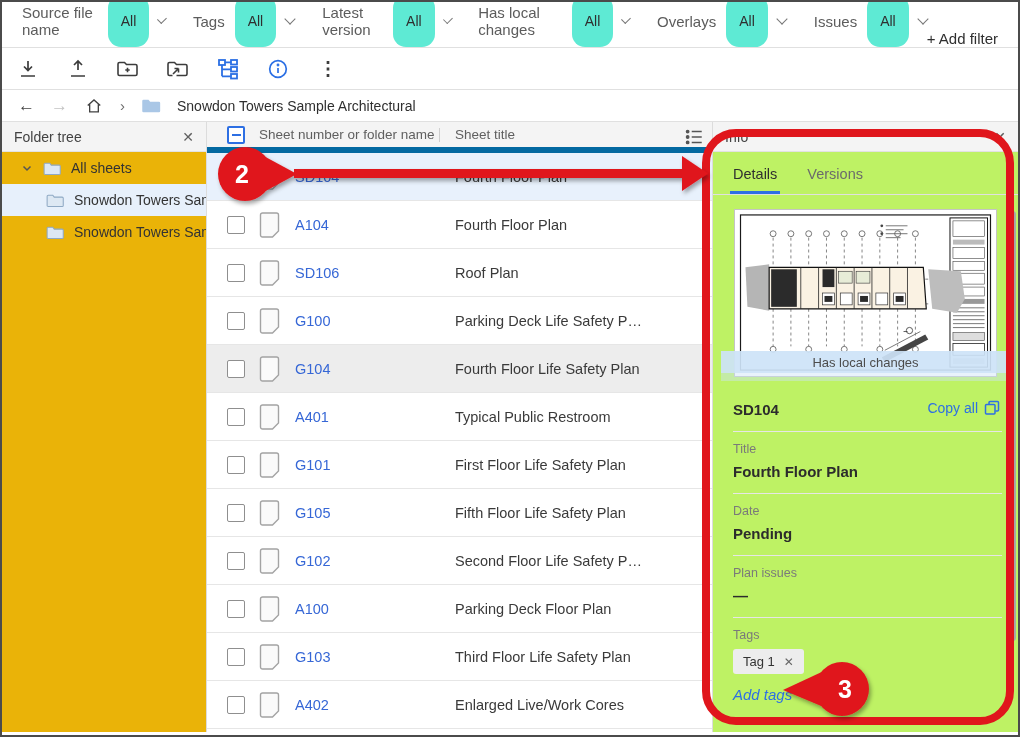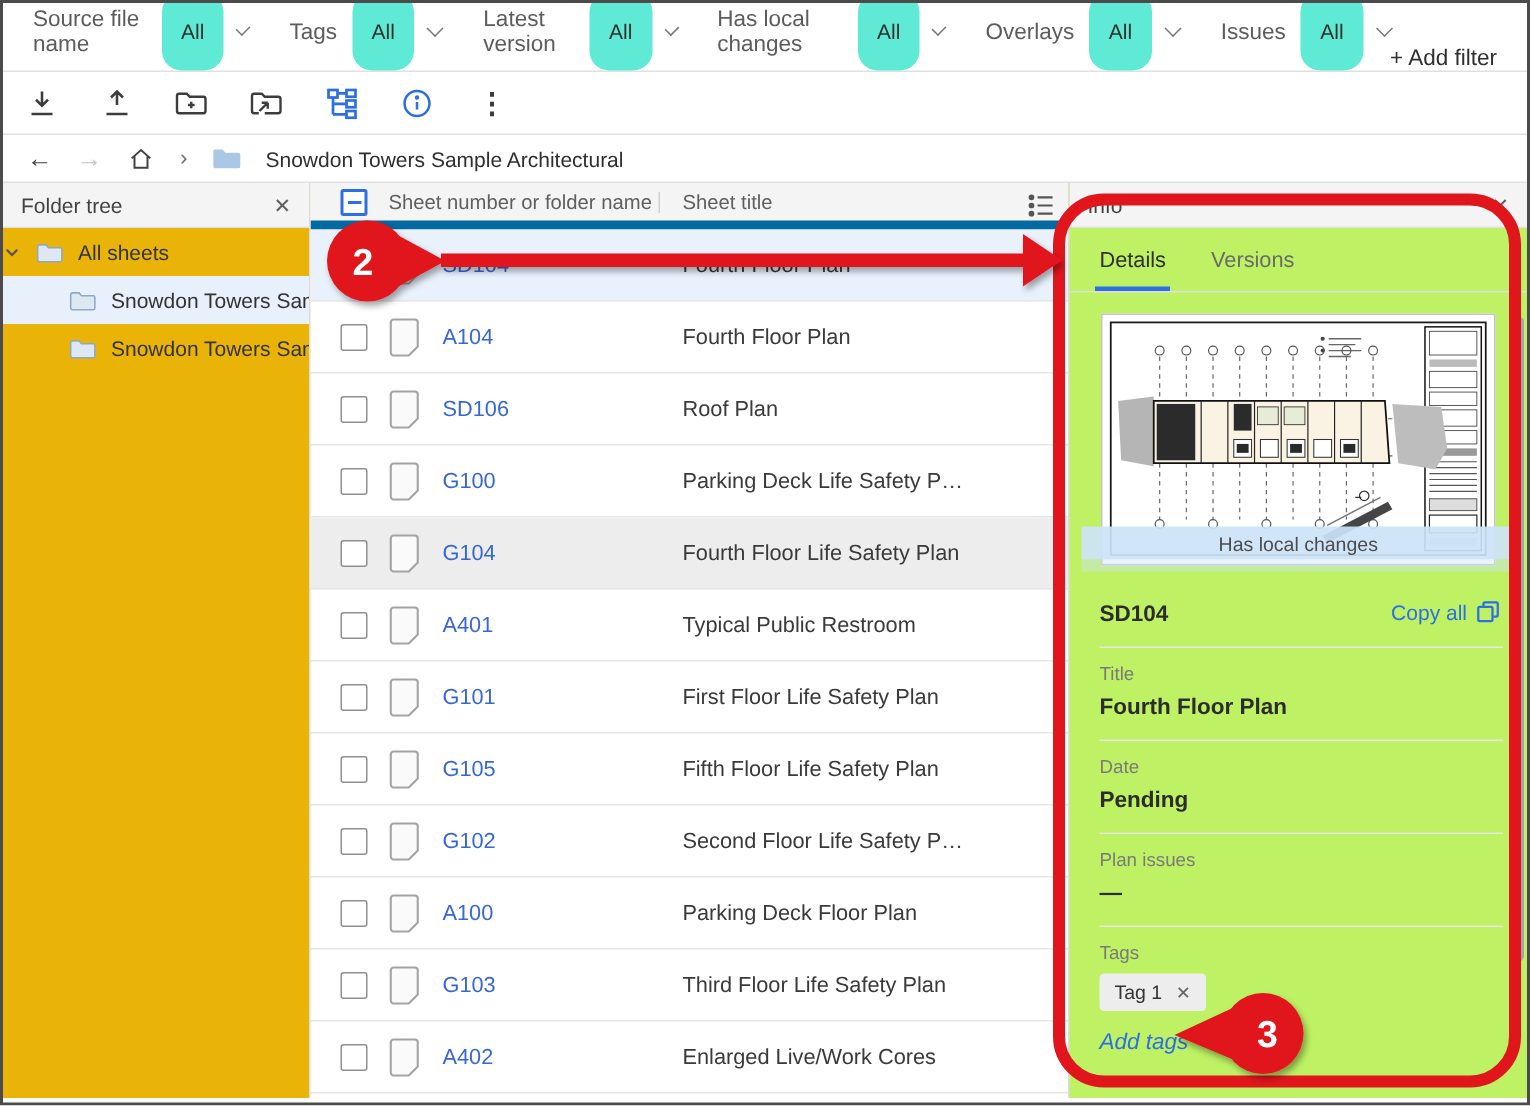--- a/index.html
+++ b/index.html
@@ -42,21 +42,21 @@
   
   .content{display:flex;height:610px;}
 
   
   .tree-panel{flex:none;width:205px;border-right:1px solid #dcdcdc;background:#eab308;overflow:hidden;}
   .panel-head{height:30px;background:#f4f4f4;border-bottom:1px solid #e2e2e2;display:flex;
     align-items:center;padding:0 12px;font-size:14px;color:#424242;}
   .panel-close{margin-left:auto;color:#5f5f5f;font-size:14px;cursor:pointer;background:none;border:none;}
   .tree-row{height:32px;display:flex;align-items:center;font-size:14px;color:#333;
     white-space:nowrap;overflow:hidden;cursor:pointer;}
-  .tree-root{gap:10px;}
+  .tree-root{gap:10px;margin-left:19px;}
   .tree-child{padding-left:44px;gap:10px;}
   .tree-child.selected{background:#e7f0fb;}
   .tw{flex:none;display:flex;align-items:center;}
 
   
   .sheet-table{flex:1;min-width:0;position:relative;background:#fff;overflow:hidden;}
   .thead{height:31px;background:#f4f4f4;border-bottom:6px solid #0369a1;display:flex;
     align-items:center;font-size:13.5px;color:#5f5f5f;position:relative;}
   .thead .hname{position:absolute;left:52px;}
   .thead .hsep{position:absolute;left:232px;width:1px;height:14px;background:#cfcfcf;}

